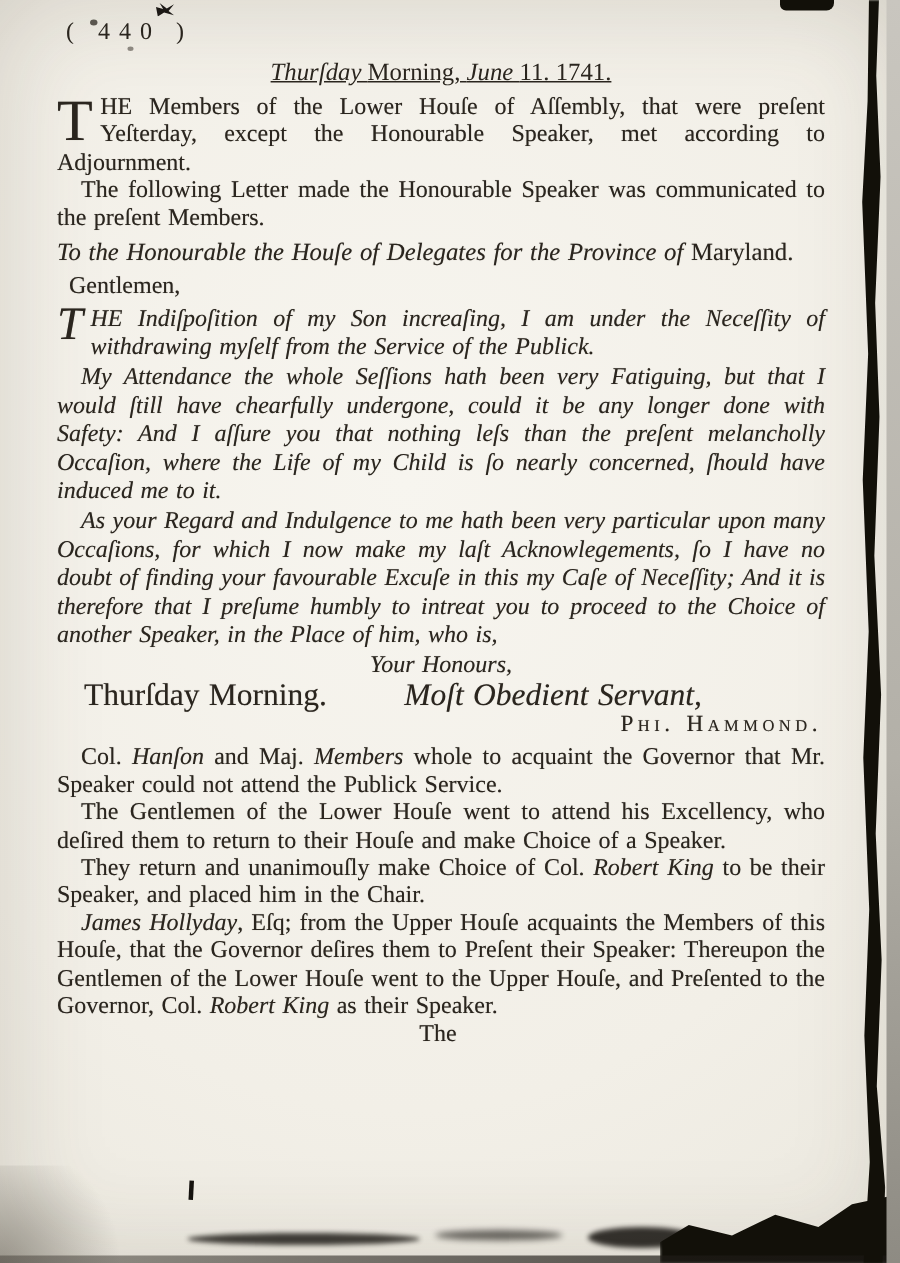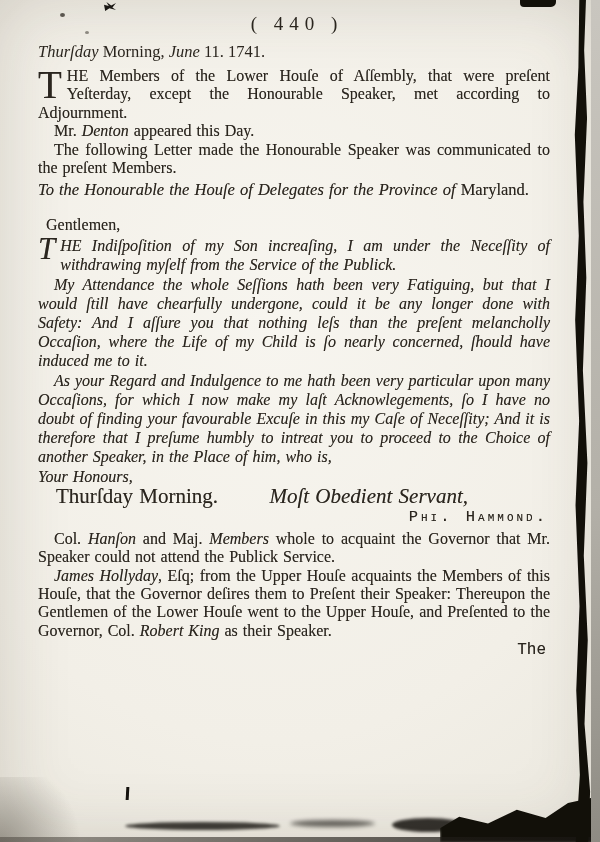--- a/index.html
+++ b/index.html
@@ -12,49 +12,49 @@
   }
   .page {
     position: absolute; inset: 0;
     background: radial-gradient(ellipse 120% 100% at 45% 38%,
       #f7f5ef 0%, var(--paper, #f2efe7) 50%, #e9e6dc 85%, var(--paper-edge, #e0dcd1) 100%);
     box-shadow: inset 0 0 70px rgba(70,60,45,0.18);
     color: var(--ink, #2a251e);
   }
   .content { position: absolute; left: 38px; right: 50px; top: 13px; }
   .page-number {
-    text-align: center; font-size: 19px; letter-spacing: 6px;
+    text-align: left; font-size: 16px; letter-spacing: 6px;
     margin-bottom: 7px; padding-left: 6px;
   }
-  .dateline { font-size: 16.5px; margin-bottom: 5px; }
+  .dateline { text-align: center; font-size: 16.5px; margin-bottom: 5px; text-decoration: underline; }
   .para {
     margin: 0; font-size: 16px; line-height: 18.4px;
     text-align: justify; text-indent: 16px; word-spacing: 1px;
     text-shadow: 0 0 0.5px rgba(42,37,30,0.45);
   }
   .nodent { text-indent: 0; }
   .seg-i { font-style: italic; }
   .seg-sc { font-variant: small-caps; letter-spacing: 3px; }
   .dropcap {
     float: left; font-size: 39px; line-height: 31px;
     padding: 2px 5px 0 0;
   }
   .dropcap.italic { font-style: italic; font-size: 31px; line-height: 26px; padding-top: 0; }
-  .letterhead { text-indent: 0; font-size: 16.5px; margin: 4px 0 16px; }
+  .letterhead { text-indent: 0; font-size: 16.5px; margin: 4px 0 5px; }
   .salute { text-indent: 8px; margin-bottom: 2px; }
   .letter { font-size: 16px; line-height: 19px; margin: 1px 0; }
-  .center { text-align: left; text-indent: 0; }
-  .right { text-align: right; text-indent: 0; font-family: Liberation Mono, monospace; }
+  .center { text-align: center; text-indent: 0; }
+  .right { text-align: right; text-indent: 0; }
   .row {
     display: flex; justify-content: space-between;
     font-size: 21px; line-height: 19.5px;
     padding-left: 18px; padding-right: 82px;
   }
   .signature { font-size: 15.5px; line-height: 20px; padding-right: 2px; margin-bottom: 3px; }
-  .catchword { padding-right: 4px; margin-top: 1px; }
+  .catchword { padding-right: 4px; margin-top: 1px; text-align: center; }
 
   
   .scan-outer-right {
     position: absolute; top: 0; bottom: 0; right: 0; width: 9px;
     background: linear-gradient(to bottom, #c9c6bf, #b3b0a8 60%, #8e8b83);
   }
   .scan-right {
     position: absolute; top: 0; bottom: 0; right: 9px; width: 18px;
     background: var(--scan, #121009); filter: blur(0.6px);
     clip-path: polygon(35% 0%,72% 0%,62% 6%,78% 14%,58% 24%,74% 33%,55% 44%,80% 55%,60% 66%,82% 76%,64% 86%,95% 94%,85% 100%,15% 100%,38% 92%,18% 82%,36% 72%,14% 60%,34% 50%,12% 38%,32% 28%,10% 16%,30% 8%);
@@ -95,34 +95,35 @@
 </style>
 </head>
 <body>
 
 <div class="page">
   <div class="content">
     <div class="page-number">( 440 )</div>
     <div class="dateline"><span class="seg-i">Thurſday </span><span class="seg-r">Morning, </span><span class="seg-i">June </span><span class="seg-r">11. 1741.</span></div>
     <div class="text-flow">
         <p class="para nodent"><span class="dropcap roman">T</span><span class="seg-r">HE Members of the Lower Houſe of Aſſembly, that were preſent Yeſterday, except the Honourable Speaker, met according to Adjournment.</span></p>
-        <p class="para "><span class="seg-r">Mr. </span><span class="seg-i">Denton</span><span class="seg-r"> appeared this Day.</span></p>
         <p class="para "><span class="seg-r">The following Letter made the Honourable Speaker was communicated to the preſent Members.</span></p>
         <p class="para letterhead"><span class="seg-i">To the Honourable the Houſe of Delegates for the Province of </span><span class="seg-r">Maryland.</span></p>
         <p class="para salute"><span class="seg-r">Gentlemen,</span></p>
         <p class="para letter nodent"><span class="dropcap italic">T</span><span class="seg-i">HE Indiſpoſition of my Son increaſing, I am under the Neceſſity of withdrawing myſelf from the Service of the Publick.</span></p>
         <p class="para letter"><span class="seg-i">My Attendance the whole Seſſions hath been very Fatiguing, but that I would ſtill have chearfully undergone, could it be any longer done with Safety: And I aſſure you that nothing leſs than the preſent melancholly Occaſion, where the Life of my Child is ſo nearly concerned, ſhould have induced me to it.</span></p>
         <p class="para letter"><span class="seg-i">As your Regard and Indulgence to me hath been very particular upon many Occaſions, for which I now make my laſt Acknowlegements, ſo I have no doubt of finding your favourable Excuſe in this my Caſe of Neceſſity; And it is therefore that I preſume humbly to intreat you to proceed to the Choice of another Speaker, in the Place of him, who is,</span></p>
         <p class="para center letter"><span class="seg-i">Your Honours,</span></p>
         <div class="para row nodent">
           <span><span class="seg-r">Thurſday Morning.</span></span>
           <span><span class="seg-i">Moſt Obedient Servant,</span></span>
         </div>
         <p class="para right signature"><span class="seg-sc">Phi. Hammond.</span></p>
         <p class="para "><span class="seg-r">Col. </span><span class="seg-i">Hanſon</span><span class="seg-r"> and Maj. </span><span class="seg-i">Members</span><span class="seg-r"> whole to acquaint the Governor that Mr. Speaker could not attend the Publick Service.</span></p>
+        <p class="para "><span class="seg-r">The Gentlemen of the Lower Houſe went to attend his Excellency, who deſired them to return to their Houſe and make Choice of a Speaker.</span></p>
+        <p class="para "><span class="seg-r">They return and unanimouſly make Choice of Col. </span><span class="seg-i">Robert King</span><span class="seg-r"> to be their Speaker, and placed him in the Chair.</span></p>
         <p class="para "><span class="seg-i">James Hollyday</span><span class="seg-r">, Eſq; from the Upper Houſe acquaints the Members of this Houſe, that the Governor deſires them to Preſent their Speaker: Thereupon the Gentlemen of the Lower Houſe went to the Upper Houſe, and Preſented to the Governor, Col. </span><span class="seg-i">Robert King</span><span class="seg-r"> as their Speaker.</span></p>
         <p class="para right catchword"><span class="seg-r">The</span></p>
       </div>
   </div>
 
   <div class="smudge-bl"></div>
   <div class="blot bb1"></div>
   <div class="blot bb2"></div>
   <div class="blot bb3"></div>
   <div class="scan-corner"></div>

